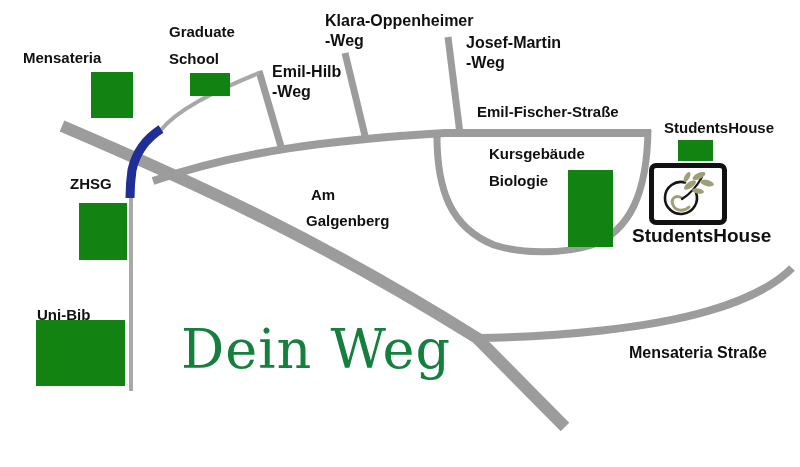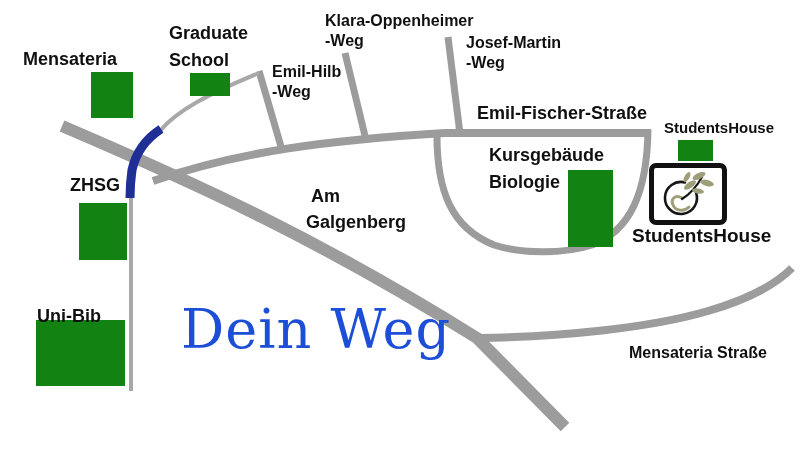--- a/index.html
+++ b/index.html
@@ -6,28 +6,28 @@
   .map {
     position:relative; width:800px; height:467px; background:#ffffff;
     overflow:hidden; font-family:"Liberation Sans", sans-serif;
   }
   .roads { position:absolute; left:0; top:0; }
   .building { position:absolute; background:#128312; }
   .label {
     position:absolute; font-weight:bold; color:#101010;
     white-space:nowrap; line-height:1.1; letter-spacing:0px;
   }
-  .fs17 { font-size:18px; }
+  .fs17 { font-size:15px; }
   .fs16 { font-size:16px; }
   .fs15 { font-size:15px;text-align:center; }
   .fs14 { font-size:16px;text-align:right; }
   .fs19 { font-size:19px; }
   .map-title {
     position:absolute; font-family:"DejaVu Serif", serif; font-weight:normal;
-    color:#1d4ed8; font-size:54px; white-space:nowrap; letter-spacing:1px;
+    color:#15803d; font-size:54px; white-space:nowrap; letter-spacing:1px;margin-top:20px;
   }
   .logo-box {
     position:absolute; left:649px; top:163px; width:68px; height:52px;
     background:#ffffff; border:5px solid #111111; border-radius:7px;
   }
 </style>
 </head>
 <body>
 
 <div class="map">

